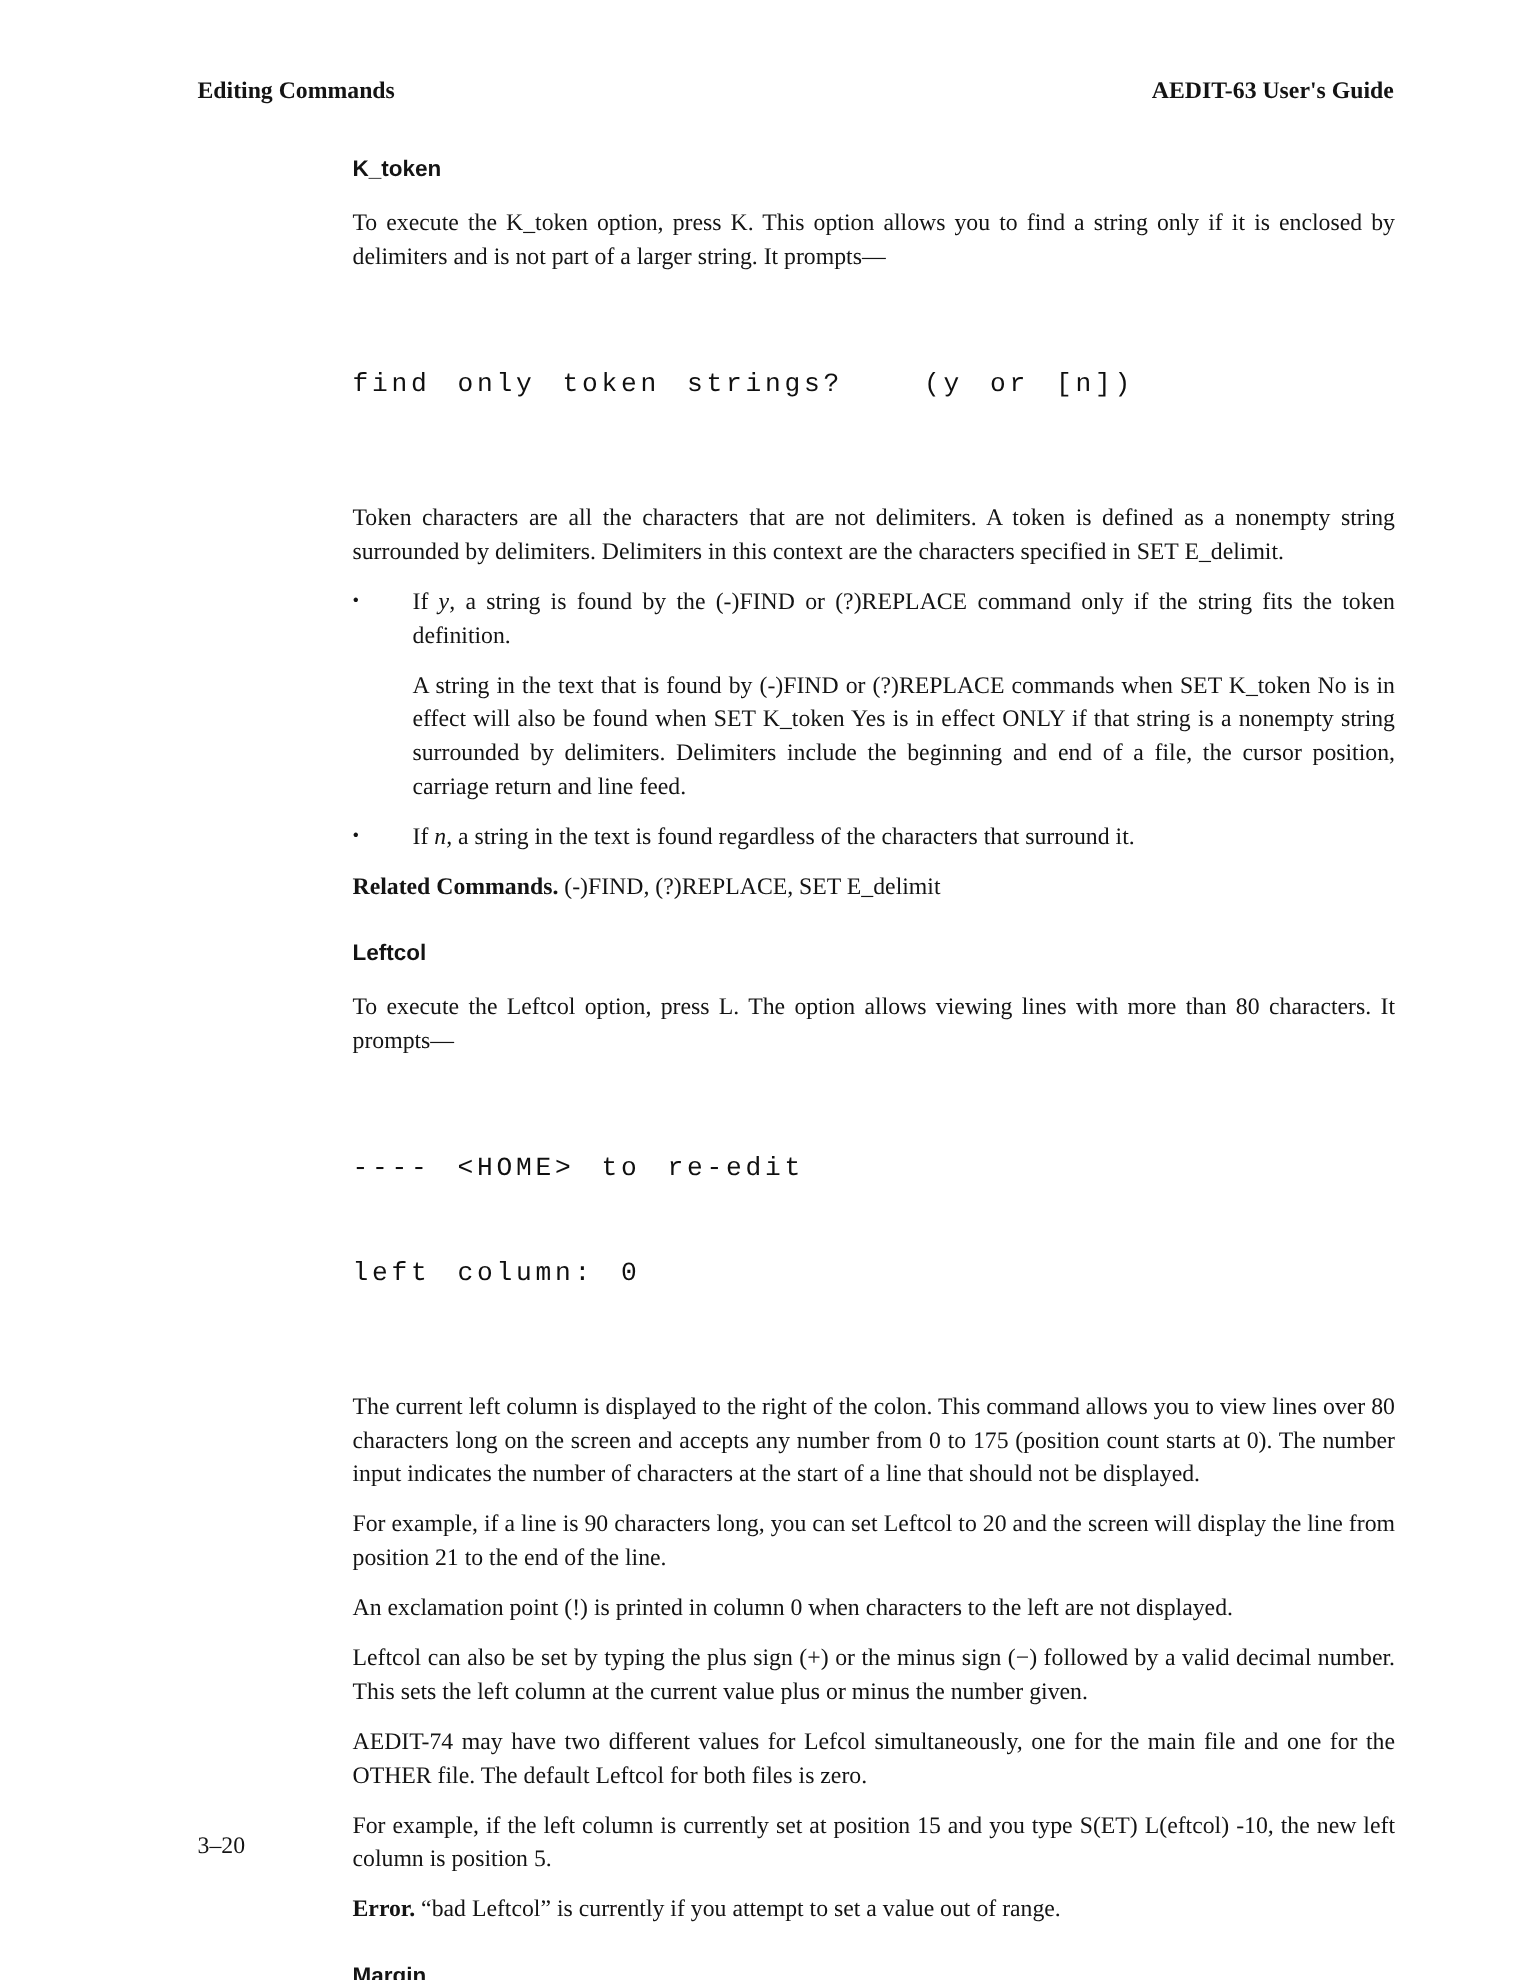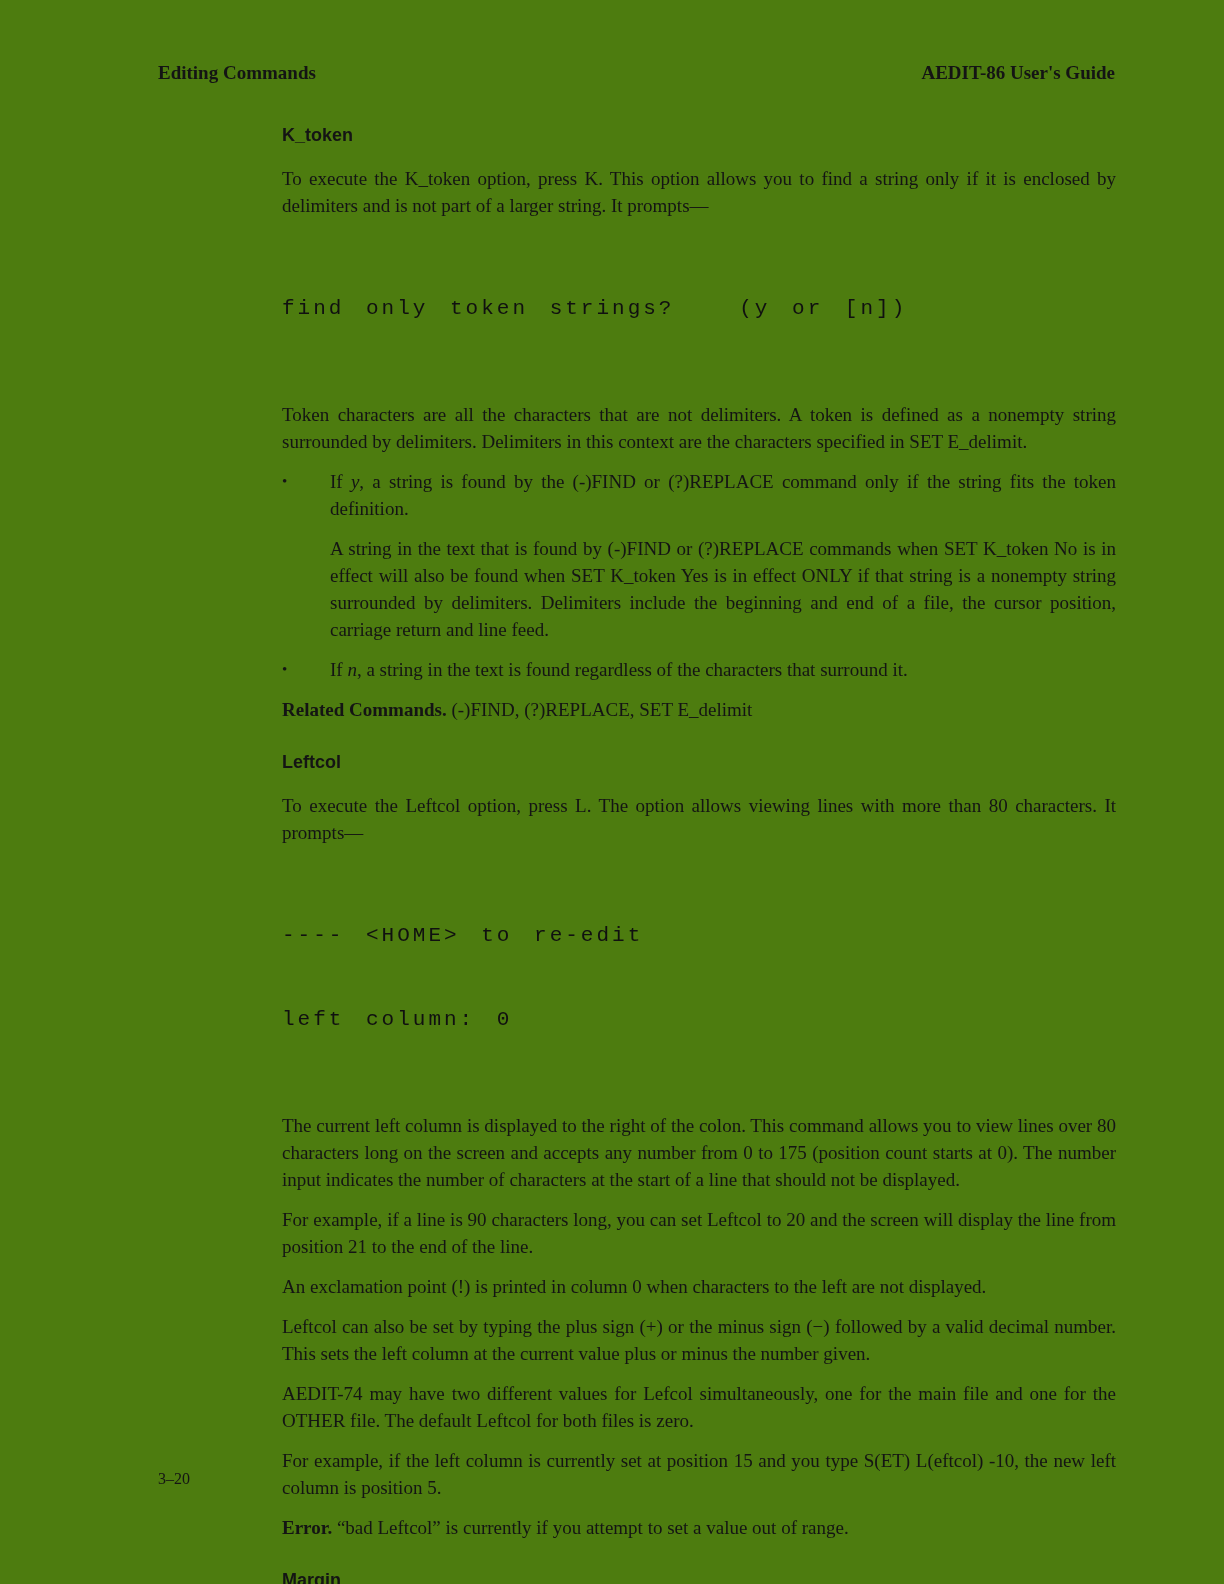--- a/index.html
+++ b/index.html
@@ -1,21 +1,21 @@
 <!DOCTYPE html>
 <html><head>
 <meta charset="utf-8">
 <style>
   html, body { margin: 0; padding: 0; background: #d8d8d8; }
   .page {
     position: relative;
     width: 1224px;
     height: 1584px;
     margin: 0 auto;
-    background: #4d7c0f;
+    background: #ffffff;
     color: #141414;
     font-family: "Liberation Serif", serif;
     overflow: hidden;
   }
   .running-header {
     position: absolute;
     top: 62px;
     left: 158px;
     right: 109px;
     display: flex;
@@ -64,31 +64,31 @@
   }
   .bullet-body { flex: 1; margin-left: 12px; }
   .bullet-body p { margin: 0 0 13px 0; }
   .bullet-body p:last-child { margin-bottom: 0; }
   .inline-label { font-weight: bold; }
   .var { font-style: italic; }
   .page-footer {
     position: absolute;
     left: 158px;
     bottom: 96px;
-    font-size: 16px;
+    font-size: 19px;
   }
 </style>
 </head>
 <body>
 
 <div class="page">
 
   <div class="running-header">
     <span>Editing Commands</span>
-    <span>AEDIT-86 User's Guide</span>
+    <span>AEDIT-63 User's Guide</span>
   </div>
 
   <div class="content">
 
     <h3 class="section-heading">K_token</h3>
 
     <p>To execute the K_token option, press K. This option allows you to find a string only if it is enclosed by delimiters and is not part of a larger string. It prompts—</p>
 
     <div class="code">
       <div>find only token strings?   (y or [n])</div>

